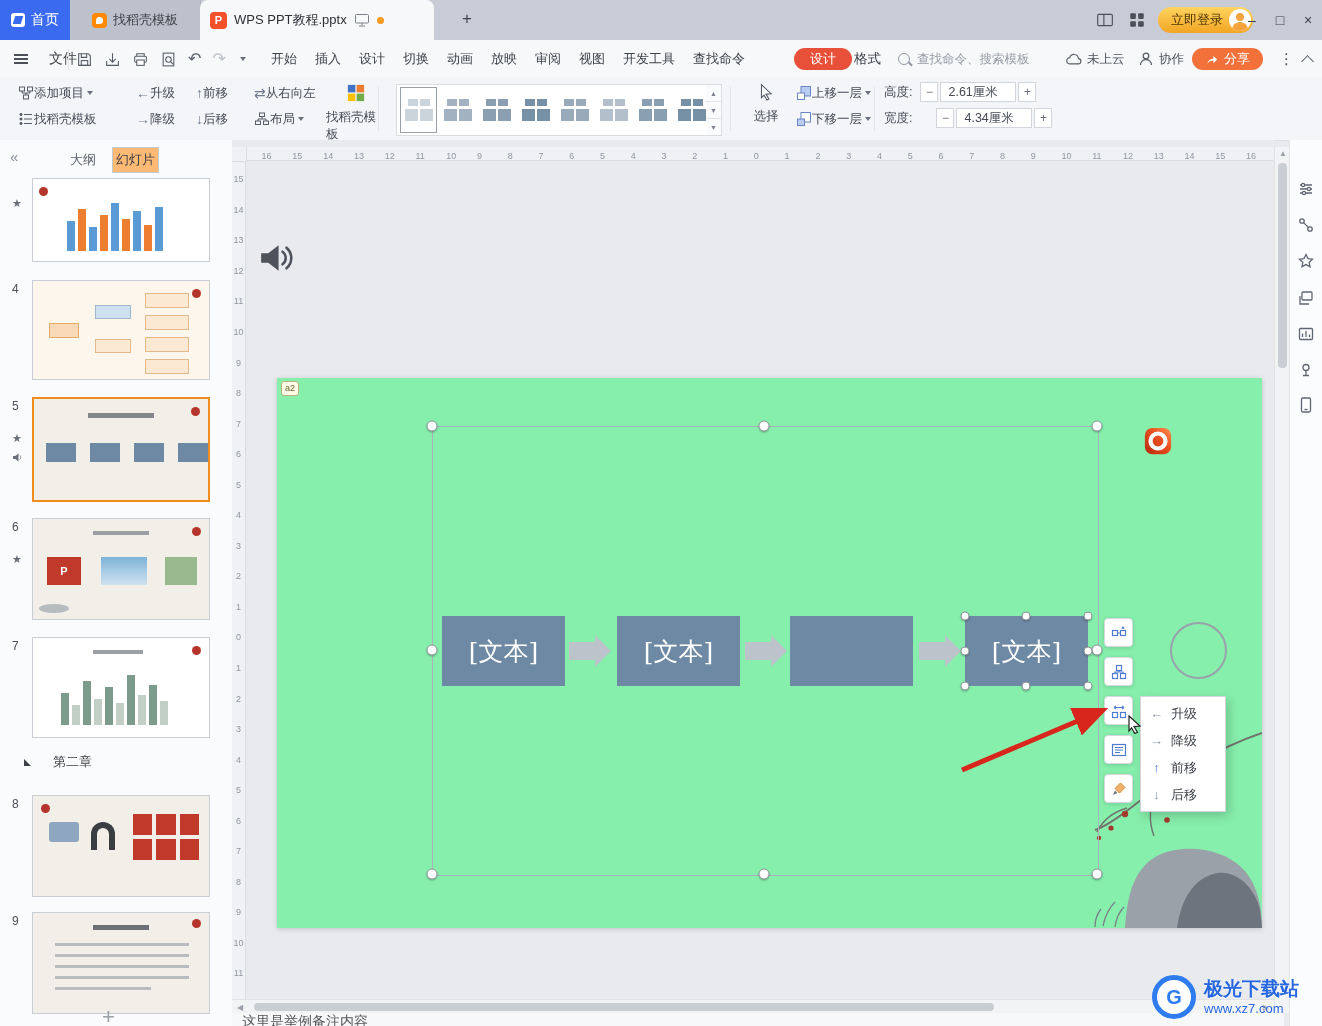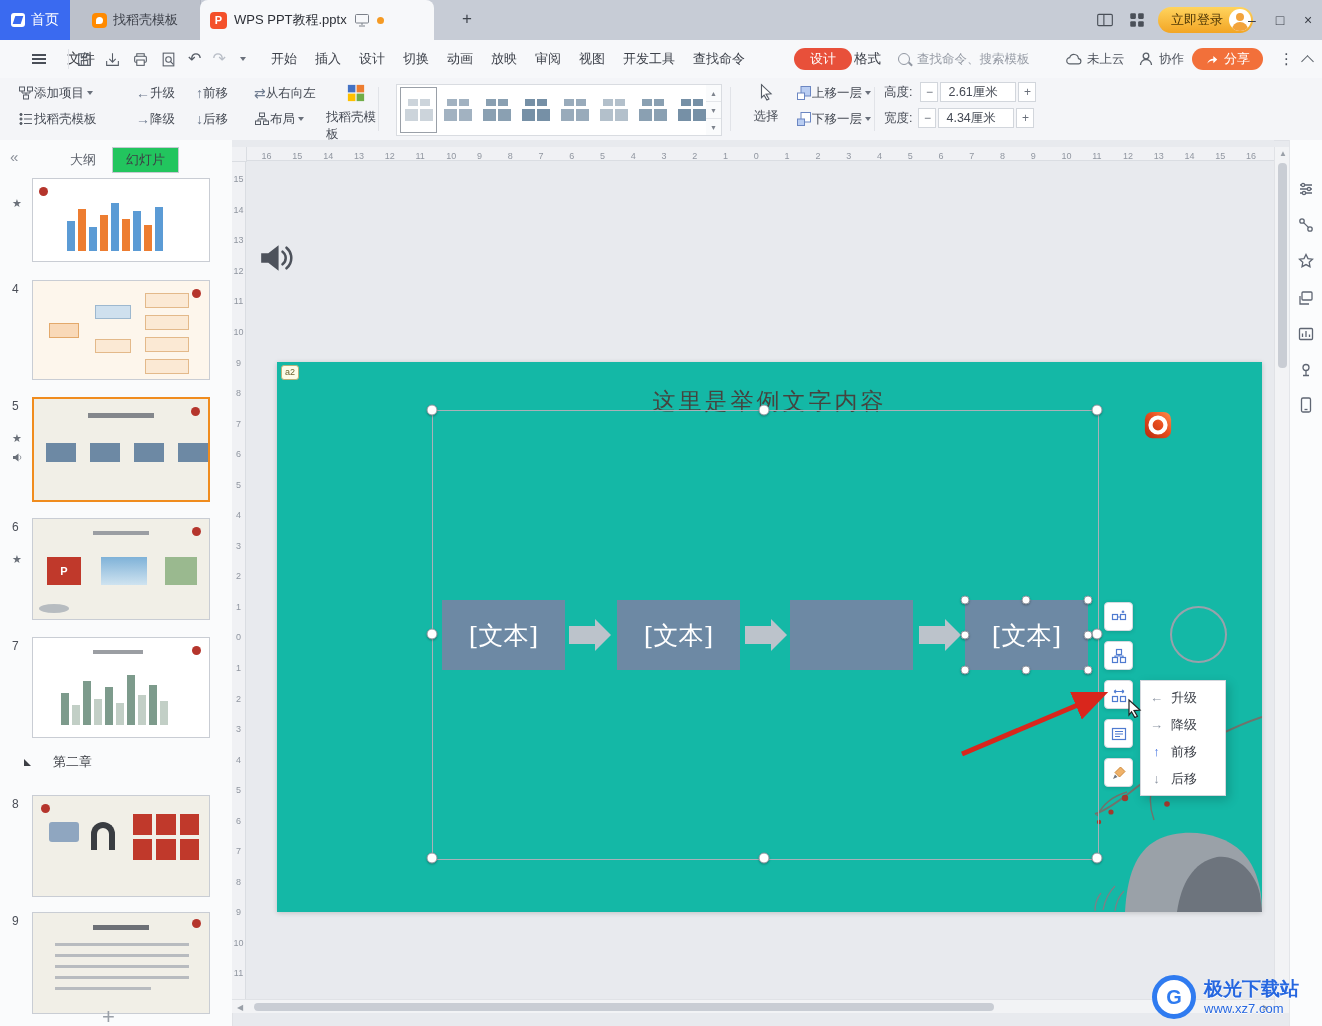--- a/index.html
+++ b/index.html
@@ -29,21 +29,21 @@
   .newtab{position:absolute;left:456px;top:9px;width:22px;height:22px;text-align:center;line-height:20px;font-size:17px;color:#3f444d}
   .tb-ic{position:absolute;top:11px;width:18px;height:18px}
   .login{position:absolute;left:1158px;top:7px;height:26px;border-radius:13px;background:linear-gradient(180deg,#ffd45e,#f2a524);padding:0 30px 0 13px;font-size:13px;color:#4d3706;line-height:26px}
   .avatar{position:absolute;right:2px;top:2px;width:22px;height:22px;border-radius:50%;background:#fff;overflow:hidden}
   .avatar::before{content:"";position:absolute;left:7px;top:4px;width:8px;height:8px;border-radius:50%;background:#f2a33c}
   .avatar::after{content:"";position:absolute;left:3px;top:13px;width:16px;height:10px;border-radius:8px 8px 0 0;background:#f2a33c}
   .win{position:absolute;top:0;width:28px;height:40px;line-height:40px;text-align:center;font-size:14px;color:#3a3e47}
 
   
   .menubar{position:absolute;left:0;top:40px;width:1322px;height:38px;background:#f7f8fa;border-bottom:1px solid #e6e8ec}
-  .file-btn{position:absolute;left:32px;top:0;height:38px;display:flex;align-items:center;gap:21px;font-size:14px;color:#3c3f45}
+  .file-btn{position:absolute;left:14px;top:0;height:38px;display:flex;align-items:center;gap:21px;font-size:14px;color:#3c3f45}
   .burger{width:14px;height:2px;background:#4a4f58;box-shadow:0 -4px 0 #4a4f58,0 4px 0 #4a4f58}
   .qat{position:absolute;left:76px;top:0;height:38px;display:flex;align-items:center;gap:11px}
   .uglyph{font-size:16px;color:#565c66;line-height:1}
   .uglyph.dis{color:#b9bec7}
   .menu-items{position:absolute;left:262px;top:0;height:38px;display:flex;align-items:center}
   .menu-item{padding:0 9px;font-size:13px;color:#3e424b;white-space:nowrap}
   .design-pill{position:absolute;left:794px;top:8px;height:22px;line-height:22px;padding:0 16px;background:#e8503a;color:#fff;border-radius:12px;font-size:13px}
   .format-tab{position:absolute;left:854px;top:0;height:38px;line-height:38px;font-size:13.5px;color:#3e424b}
   .searchbox{position:absolute;left:898px;top:9px;height:20px;display:flex;align-items:center;gap:7px;color:#959aa4;font-size:12.5px}
   .mag{width:10px;height:10px;border:1.6px solid #9298a3;border-radius:50%;position:relative;flex:none}
@@ -70,42 +70,42 @@
   .gs div{flex:1;display:flex;align-items:center;justify-content:center;font-size:7px;color:#7d838d;border-bottom:1px solid #e4e6ea}
   .gs div:last-child{border-bottom:none}
   .stp{position:absolute;display:flex;align-items:center;height:20px;font-size:12.5px;color:#454a54}
   .sbtn{width:18px;height:20px;border:1px solid #d2d6dc;background:#fff;display:flex;align-items:center;justify-content:center;font-size:12px;color:#6a707b;margin:0 2px;box-sizing:border-box}
   .sval{width:76px;height:20px;border:1px solid #d2d6dc;background:#fff;line-height:18px;padding-left:7px;box-sizing:border-box;font-size:12.5px}
 
   
   .sidebar{position:absolute;left:0;top:140px;width:232px;height:886px;background:#fafbfc;border-right:1px solid #e0e2e6}
   .sb-collapse{position:absolute;left:10px;top:8px;font-size:15px;color:#8a8f98}
   .sb-tab{position:absolute;top:11px;font-size:13px;color:#5c616b}
-  .sb-tab.active{border:1px solid #c6cad1;background:#22c55e;padding:3px 13px;color:#3c3f45;top:7px}
+  .sb-tab.active{border:1px solid #c6cad1;background:#fdba74;padding:3px 3px;color:#3c3f45;top:7px}
   .thumb{position:absolute;left:32px;width:178px;background:#fff;border:1px solid #c9cdd4;overflow:hidden;box-sizing:border-box}
   .thumb.sel{border:2px solid #f08c1e}
   .tnum{position:absolute;left:12px;font-size:12px;color:#4a4e57}
   .tmark{position:absolute;left:12px;font-size:11px;color:#6a7079;line-height:1}
   .badge{position:absolute;width:9px;height:9px;border-radius:50%;background:#b5352c}
   .bars{position:absolute;display:flex;align-items:flex-end;gap:3px}
   .bars i{display:block;width:8px}
   .tline{position:absolute;background:#b8bbbf;height:3px}
   .section-row{position:absolute;left:24px;display:flex;align-items:center;gap:22px;font-size:13px;color:#3c3f45}
   .tri-dl{width:0;height:0;border-left:7px solid #3c3f45;border-top:7px solid transparent}
   .add-slide{position:absolute;left:102px;font-size:22px;color:#9aa0a8}
 
   
   .canvas{position:absolute;left:232px;top:140px;width:1042px;height:873px;background:#e8eaee;overflow:hidden}
   .hruler{position:absolute;left:0;top:7px;width:1042px;height:14px;background:#f0f1f4;border-bottom:1px solid #dadde2;overflow:hidden;white-space:nowrap;padding-left:29.6px;box-sizing:border-box}
   .hr-num{display:inline-block;width:30.78px;font-size:9px;color:#9096a0;line-height:13px}
   .vruler{position:absolute;left:0;top:21px;width:14px;height:845px;background:#f0f1f4;border-right:1px solid #dadde2;padding-top:3px;box-sizing:border-box;overflow:hidden}
   .vr-num{height:30.56px;display:flex;align-items:center;justify-content:center;font-size:9px;color:#9096a0}
   .rcorner{position:absolute;left:0;top:7px;width:14px;height:14px;background:#f0f1f4;border-right:1px solid #dadde2;border-bottom:1px solid #dadde2;z-index:2}
 
-  .slide{position:absolute;left:45px;top:222px;width:985px;height:550px;background:#14b8a6;box-shadow:0 1px 5px rgba(0,0,0,.18)}
+  .slide{position:absolute;left:45px;top:238px;width:985px;height:550px;background:#86efac;box-shadow:0 1px 5px rgba(0,0,0,.18)}
   .slide-title{position:absolute;top:24px;left:0;right:0;text-align:center;font-family:"DejaVu Serif","Liberation Serif",serif;font-size:23px;letter-spacing:3px;color:#45443f}
   .marker{position:absolute;left:4px;top:3px;background:#fdfbe8;border:1px solid #b9b27a;border-radius:3px;font-size:9px;color:#6b6430;padding:1px 3px;line-height:1.2;z-index:20}
   .sel-box{position:absolute;left:155px;top:48px;width:665px;height:448px;border:1px solid #aab0b8;z-index:5}
   .hdl{position:absolute;width:9px;height:9px;background:#fff;border:1px solid #8f959e;border-radius:50%;transform:translate(-50%,-50%);box-shadow:0 1px 2px rgba(0,0,0,.25);z-index:12}
   .hdl.s{width:7px;height:7px}
   .sa-box{position:absolute;top:238px;width:123px;height:70px;background:#6d89a4;color:#fff;display:flex;align-items:center;justify-content:center;font-size:25px;font-family:"DejaVu Serif","Liberation Serif",serif;z-index:6}
   .sa-bar{position:absolute;top:264px;width:26px;height:18px;background:#bcc3cb;z-index:6}
   .sa-tri{position:absolute;top:257px;width:0;height:0;border-top:16px solid transparent;border-bottom:16px solid transparent;border-left:16px solid #bcc3cb;z-index:6}
   .circle-shape{position:absolute;left:893px;top:244px;width:57px;height:57px;border:2px solid #99a1ab;border-radius:50%;box-sizing:border-box;z-index:6}
   .fbtn{position:absolute;left:827px;width:27px;height:27px;background:#fff;border:1px solid #d5d9df;border-radius:4px;box-shadow:0 1px 4px rgba(0,0,0,.14);display:flex;align-items:center;justify-content:center;z-index:25}
@@ -422,21 +422,21 @@
         <span class="car"></span>
     </div>
     <span class="vline" style="left:874px"></span>
     <div class="stp" style="left:884px;top:4px">
       <span class="lab" style="margin-right:6px">高度:</span>
       <span class="sbtn">−</span>
       <span class="sval">2.61厘米</span>
       <span class="sbtn">+</span>
     </div>
     <div class="stp" style="left:884px;top:30px">
-      <span class="lab" style="margin-right:4px">宽度:</span>
+      <span class="lab" style="margin-right:22px">宽度:</span>
       <span class="sbtn">−</span>
       <span class="sval">4.34厘米</span>
       <span class="sbtn">+</span>
     </div>
   </div>
 
   <div class="sidebar">
     <span class="sb-collapse">«</span>
     <span class="sb-tab" style="left:70px">大纲</span>
     <span class="sb-tab active" style="left:112px">幻灯片</span>
@@ -580,21 +580,20 @@
         <span class="vr-num">11</span>
       </div>
 
     <svg class="abs" style="left:26px;top:100px;width:38px;height:36px" viewBox="0 0 24 22">
       <path d="M2 8v6h4.5L13 19V3L6.5 8H2z" fill="#4d525b"></path>
       <path d="M15.5 7a5 5 0 0 1 0 8M18 4.5a8.5 8.5 0 0 1 0 13" stroke="#4d525b" stroke-width="1.6" fill="none" stroke-linecap="round"></path>
     </svg>
 
     <div class="slide">
       <span class="marker">a2</span>
-      <div class="slide-title">这里是举例文字内容</div>
 
       <svg class="abs" style="left:866px;top:48px;width:30px;height:30px" viewBox="0 0 32 32">
         <defs>
             <linearGradient id="og" x1="0" y1="1" x2="1" y2="0">
               <stop offset="0" stop-color="#b7290c"></stop>
               <stop offset="0.55" stop-color="#e84e1f"></stop>
               <stop offset="1" stop-color="#ff8f4d"></stop>
             </linearGradient>
           </defs>
         <rect x="2" y="2" width="28" height="28" rx="8" fill="url(#og)"></rect>
@@ -726,20 +725,21 @@
       </svg>
     </div>
 
     <div class="hscroll">
       <span class="sgly" style="left:5px">◀</span>
       <div class="hthumb"></div>
       <span class="sgly" style="right:5px">▶</span>
     </div>
   </div>
 
+  <div class="notes">这里是举例备注内容</div>
 
   <div class="vscroll">
     <span class="sgly" style="left:4px;top:2px">▲</span>
     <div class="vthumb"></div>
   </div>
 
   <div class="rail">
     <svg class="rail-btn" style="top:40px" viewBox="0 0 18 18">
         <g stroke="#5f6673" fill="none" stroke-width="1.3">
           <path d="M3 5h12M3 9h12M3 13h12"></path>

